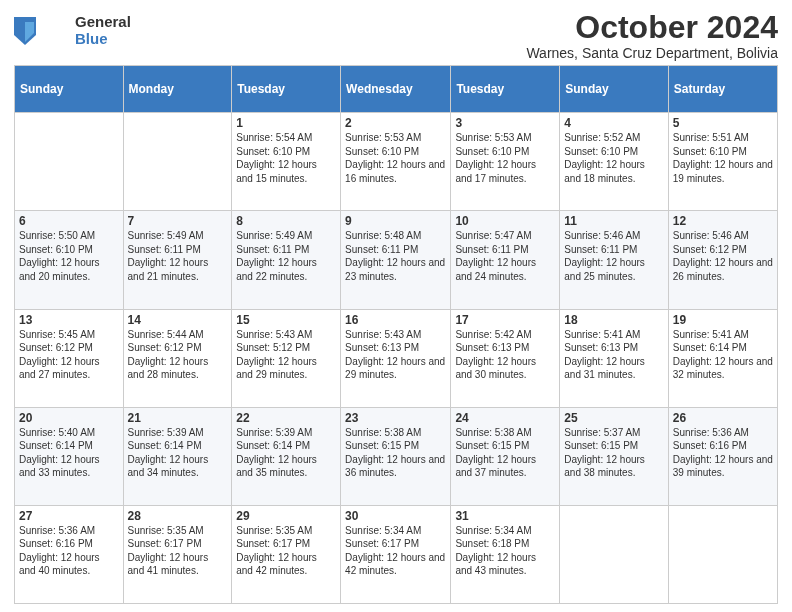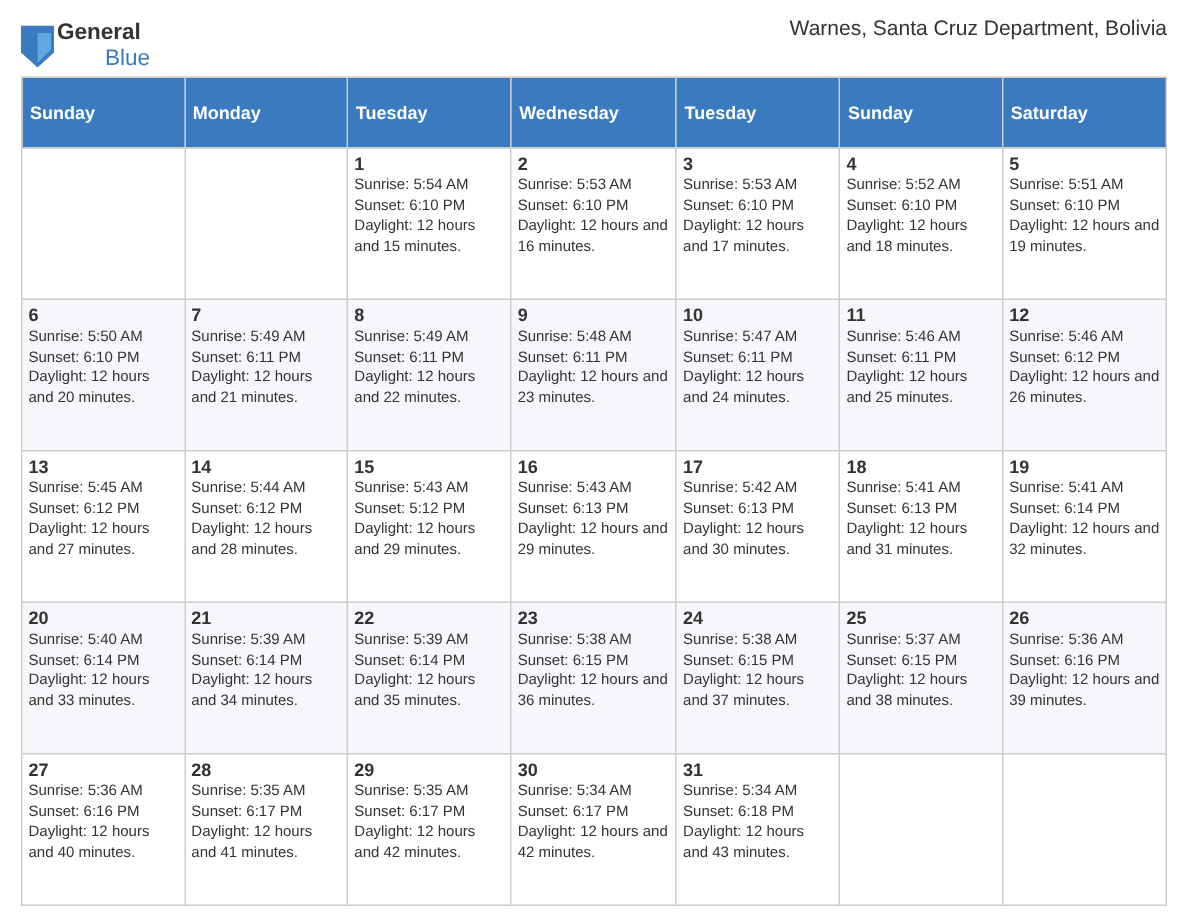--- a/index.html
+++ b/index.html
@@ -21,36 +21,36 @@
     .header {
       display: flex;
       align-items: flex-start;
       justify-content: space-between;
       margin-bottom: 4px;
     }
     .logo {
       display: flex;
       align-items: center;
       margin-top: 4px;
+      gap: 37px;
     }
     .logo-text {
       display: flex;
       flex-direction: column;
       line-height: 1.1;
     }
     .logo-general {
       font-size: 15px;
       font-weight: bold;
       color: #333;
     }
     .logo-blue {
       font-size: 15px;
-      font-weight: normal;
+      font-weight: bold;
       color: #3a7abf;
-      margin-left: 32px;
     }
     .logo-icon {
       width: 22px;
       height: 28px;
       margin-right: 2px;
     }
     .title-block {
       text-align: right;
     }
     .month-title {
@@ -116,20 +116,21 @@
       <svg class="logo-icon" viewBox="0 0 22 28" xmlns="http://www.w3.org/2000/svg">
         <polygon points="0,0 22,0 22,18 11,28 0,18" fill="#3a7abf"></polygon>
         <polygon points="11,5 20,5 20,16 11,25 11,5" fill="#5fa8e0"></polygon>
       </svg>
       <div class="logo-text">
         <span class="logo-general">General</span>
         <span class="logo-blue">Blue</span>
       </div>
     </div>
     <div class="title-block">
+      <div class="month-title">October 2024</div>
       <div class="subtitle">Warnes, Santa Cruz Department, Bolivia</div>
     </div>
   </div>
 
   <table class="calendar">
     <thead>
       <tr>
       <th>Sunday</th>
           <th>Monday</th>
           <th>Tuesday</th>

